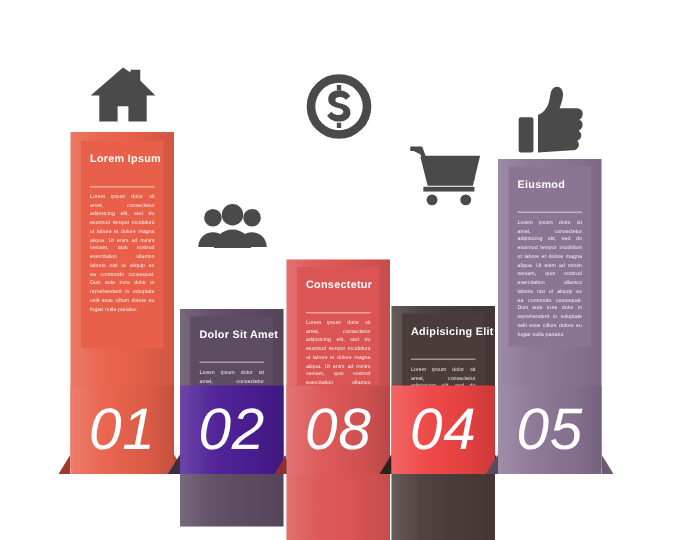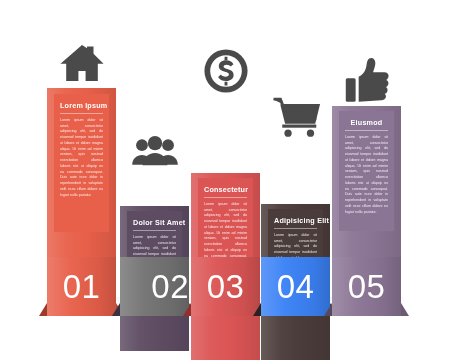--- a/index.html
+++ b/index.html
@@ -43,24 +43,24 @@
   .panel{
     position:absolute;left:7px;right:7px;
     box-sizing:border-box;
     padding:7px 6px 8px 6px;
     z-index:3;
   }
   .panel-title{
     color:#ffffff;
     font-size:7.2px;
     font-weight:bold;
-    text-align:center;
+    text-align:left;
     letter-spacing:.2px;
     margin:0 0 4px 0;
-    padding-bottom:3px;
+    padding-bottom:14px;
     border-bottom:1px solid rgba(255,255,255,.45);
     white-space:nowrap;
   }
   .panel-body{
     color:rgba(255,255,255,.88);
     font-size:3.55px;
     line-height:1.62;
     text-align:justify;
     margin:0;
     word-spacing:.3px;
@@ -80,24 +80,25 @@
     background:linear-gradient(90deg,
       rgba(255,255,255,.18) 0%,
       rgba(255,255,255,.03) 35%,
       rgba(0,0,0,.06) 75%,
       rgba(0,0,0,.16) 100%);
     pointer-events:none;
   }
   .ribbon-num{
     position:relative;z-index:2;
     color:#ffffff;
-    font-size:33px;
+    font-size:39px;
     line-height:1;
     font-weight:400;
     letter-spacing:.5px;
+    font-style:italic;
   }
   
   .fold{
     position:absolute;bottom:0;width:8px;height:13px;
   }
   .fold.left{left:0;}
   .fold.right{right:0;}
 
   
   .ground{
@@ -150,21 +151,21 @@
       <div class="bar" style="top: 167px; height: 145px;">
         <div class="bar-face" style="background: rgb(94, 76, 99);"></div>
       </div>
       <div class="panel" style="top: 172px; height: 72px; background: rgb(94, 76, 99);">
         <div class="panel-title">Dolor Sit Amet</div>
         <div class="panel-body">Lorem ipsum dolor sit amet, consectetur adipisicing elit, sed do eiusmod tempor incididunt ut labore et dolore magna aliqua. Ut enim ad minim veniam, quis nostrud exercitation ullamco laboris nisi ut aliquip ex ea commodo consequat.</div>
       </div>
       <div class="ribbon" style="bottom: 44px;">
         <div class="fold left" style="background: rgb(59, 47, 64); clip-path: polygon(0px 100%, 100% 0px, 100% 100%);"></div>
         <div class="fold right" style="background: rgb(71, 58, 76); clip-path: polygon(0px 0px, 100% 100%, 0px 100%);"></div>
-        <div class="ribbon-face" style="background: #737373; justify-content: flex-end;">
+        <div class="ribbon-face" style="background: #4c1d95;">
           <span class="ribbon-num">02</span>
         </div>
       </div>
     </div>
     <div class="col" style="left: 191px; width: 69px; height: 283px; bottom: 0px;">
       <div class="ground" style="bottom: 47px;"></div>
       <div class="icon-wrap" style="bottom: 266px; height: 52px;">
         <svg viewBox="0 0 64 64" width="46" height="46">
           <path d="M32 2a30 30 0 1 0 0 60 30 30 0 0 0 0-60zm0 8a22 22 0 1 1 0 44 22 22 0 0 1 0-44z"></path>
           <path d="M30 12h4v5h-4zm0 35h4v5h-4z"></path>
@@ -175,21 +176,21 @@
         <div class="bar-face" style="background: rgb(220, 85, 85);"></div>
       </div>
       <div class="panel" style="top: 101px; height: 130px; background: rgb(220, 85, 85);">
         <div class="panel-title">Consectetur</div>
         <div class="panel-body">Lorem ipsum dolor sit amet, consectetur adipisicing elit, sed do eiusmod tempor incididunt ut labore et dolore magna aliqua. Ut enim ad minim veniam, quis nostrud exercitation ullamco laboris nisi ut aliquip ex ea commodo consequat. Duis aute irure dolor in reprehenderit in voluptate velit esse cillum.</div>
       </div>
       <div class="ribbon" style="bottom: 44px;">
         <div class="fold left" style="background: rgb(147, 48, 47); clip-path: polygon(0px 100%, 100% 0px, 100% 100%);"></div>
         <div class="fold right" style="background: rgb(174, 60, 58); clip-path: polygon(0px 0px, 100% 100%, 0px 100%);"></div>
         <div class="ribbon-face" style="background: rgb(220, 85, 85);">
-          <span class="ribbon-num">03</span>
+          <span class="ribbon-num">08</span>
         </div>
       </div>
     </div>
     <div class="col" style="left: 261px; width: 69px; height: 296px; bottom: 0px;">
       <div class="ground" style="bottom: 47px;"></div>
       <div class="icon-wrap" style="bottom: 221px; height: 52px;">
         <svg viewBox="0 0 66 58" width="48" height="42">
           <path d="M1 3h10l3 8h50l-6 25H19L13 9"></path>
           <g fill="none" stroke="#4a4a4a" stroke-width="4">
             <path d="M2 3h9.5l3.2 8.5h49L58 35H19.5L13.2 10"></path>
@@ -203,21 +204,21 @@
       <div class="bar" style="top: 140px; height: 172px;">
         <div class="bar-face" style="background: rgb(74, 60, 58);"></div>
       </div>
       <div class="panel" style="top: 145px; height: 92px; background: rgb(74, 60, 58);">
         <div class="panel-title">Adipisicing Elit</div>
         <div class="panel-body">Lorem ipsum dolor sit amet, consectetur adipisicing elit, sed do eiusmod tempor incididunt ut labore et dolore magna aliqua. Ut enim ad minim veniam, quis nostrud exercitation ullamco laboris nisi ut aliquip ex ea commodo consequat. Duis aute irure dolor in reprehenderit in voluptate velit esse cillum.</div>
       </div>
       <div class="ribbon" style="bottom: 44px;">
         <div class="fold left" style="background: rgb(43, 34, 32); clip-path: polygon(0px 100%, 100% 0px, 100% 100%);"></div>
         <div class="fold right" style="background: rgb(56, 48, 40); clip-path: polygon(0px 0px, 100% 100%, 0px 100%);"></div>
-        <div class="ribbon-face" style="background: #3b82f6;">
+        <div class="ribbon-face" style="background: #ef4444;">
           <span class="ribbon-num">04</span>
         </div>
       </div>
     </div>
     <div class="col" style="left: 332px; width: 69px; height: 360px; bottom: 0px;">
       <div class="ground" style="bottom: 47px;"></div>
       <div class="icon-wrap" style="bottom: 256px; height: 52px;">
         <svg viewBox="0 0 58 62" width="44" height="47">
           <rect x="1" y="28" width="13" height="31" rx="2"></rect>
           <path d="M18 59V26c5-2 8-6 9.5-11C29 10 28.5 4 32 2c4-2.3 8 .6 8 6 0 4-1.6 8-3 12h15c3.6 0 6 2.6 5.3 6-.4 2-1.6 3.4-3 4.2 2.4 1 3.4 3.2 2.8 5.6-.5 2-1.8 3.2-3.3 3.9 2 1.2 2.7 3.3 2.1 5.4-.5 1.9-1.9 3-3.5 3.5 1.6 1.3 2 3.3 1.2 5.2-.9 2-2.9 3.2-5.6 3.2z"></path>

